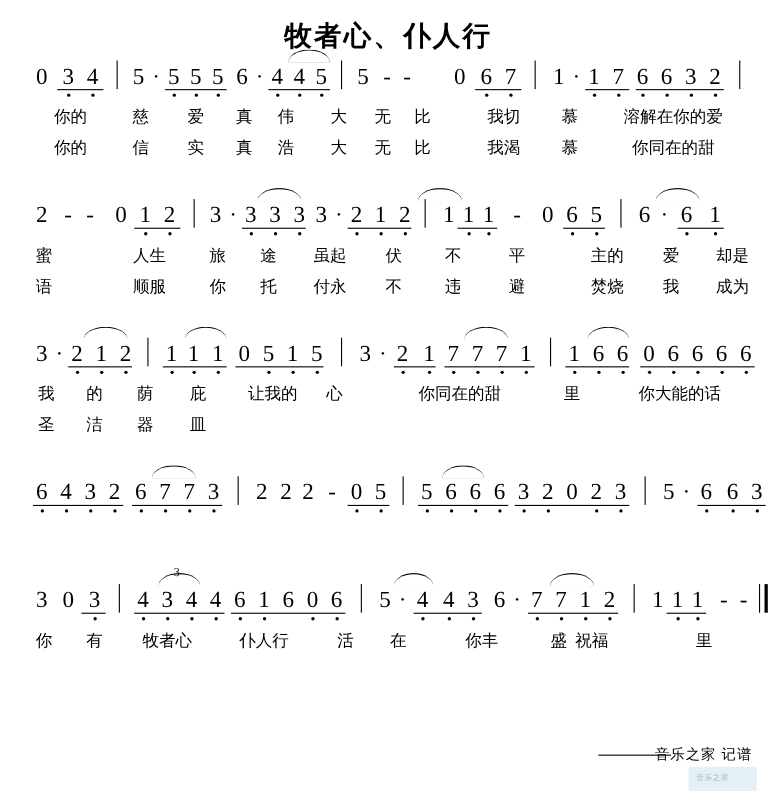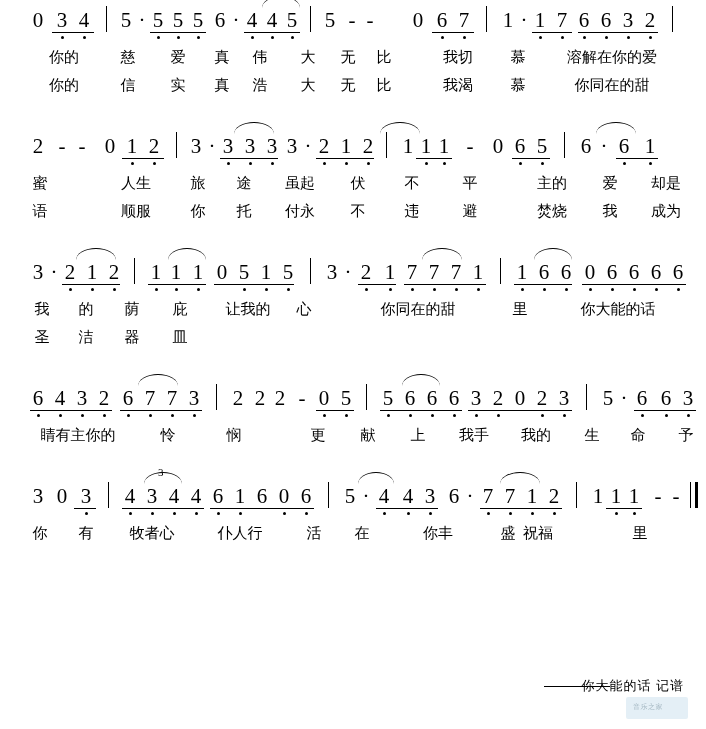--- a/index.html
+++ b/index.html
@@ -163,20 +163,21 @@
     color: #5c7f93;
     font-family: "Liberation Sans", sans-serif;
     letter-spacing: 0.5px;
   }
 </style>
 </head>
 <body>
 
 <div class="sheet">
 
+  <div class="title">牧者心、仆人行</div>
 
 
   <div class="system" style="height:126px;">
     <div class="noteline">
       <span class="tok" style="left:20px">0</span>
       <span class="tok" style="left:44px">3</span>
       <span class="tok" style="left:66px">4</span>
       <span class="beam" style="left:34px;top:32px;width:42px;"></span>
       <span class="dotbelow" style="left:43px;top:36px;"></span>
       <span class="dotbelow" style="left:65px;top:36px;"></span>
@@ -496,33 +497,20 @@
 
       <span class="tok" style="left:590px">5</span>
       <span class="tok" style="left:606px">·</span>
       <span class="tok" style="left:624px">6</span>
       <span class="tok" style="left:648px">6</span>
       <span class="tok" style="left:670px">3</span>
       <span class="beam" style="left:616px;top:32px;width:62px;"></span>
       <span class="dotbelow" style="left:623px;top:36px;"></span>
       <span class="dotbelow" style="left:647px;top:36px;"></span>
       <span class="dotbelow" style="left:669px;top:36px;"></span>
-    </div>
-    <div class="lyricline">
-      <span class="lyr" style="left:60px">睛有主你的</span>
-      <span class="lyr" style="left:150px">怜</span>
-      <span class="lyr" style="left:216px">悯</span>
-      <span class="lyr" style="left:300px">更</span>
-      <span class="lyr" style="left:350px">献</span>
-      <span class="lyr" style="left:400px">上</span>
-      <span class="lyr" style="left:456px">我手</span>
-      <span class="lyr" style="left:518px">我的</span>
-      <span class="lyr" style="left:574px">生</span>
-      <span class="lyr" style="left:620px">命</span>
-      <span class="lyr" style="left:668px">予</span>
     </div>
   </div>
 
   <div class="system" style="height:90px;">
     <div class="noteline">
       <span class="tok" style="left:20px">3</span>
       <span class="tok" style="left:44px">0</span>
       <span class="tok" style="left:68px">3</span>
       <span class="beam" style="left:56px;top:32px;width:22px;"></span>
       <span class="dotbelow" style="left:67px;top:36px;"></span>
@@ -593,21 +581,21 @@
       <span class="lyr" style="left:296px">活</span>
       <span class="lyr" style="left:344px">在</span>
       <span class="lyr" style="left:420px">你丰</span>
       <span class="lyr" style="left:490px">盛</span>
       <span class="lyr" style="left:520px">祝福</span>
       <span class="lyr" style="left:622px">里</span>
     </div>
   </div>
 
   <div class="sigline"></div>
-  <div class="signature">你大能的话 记谱</div>
+  <div class="signature">音乐之家 记谱</div>
 
   <div class="watermark">
     <div class="wm-box">
       <span class="wm-text">音乐之家</span>
     </div>
   </div>
 
 </div>
 
 </body></html>

